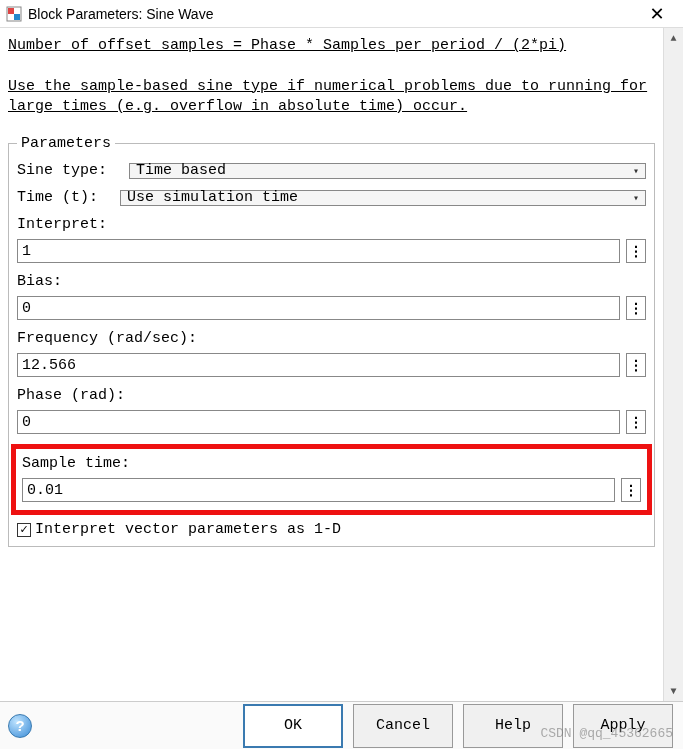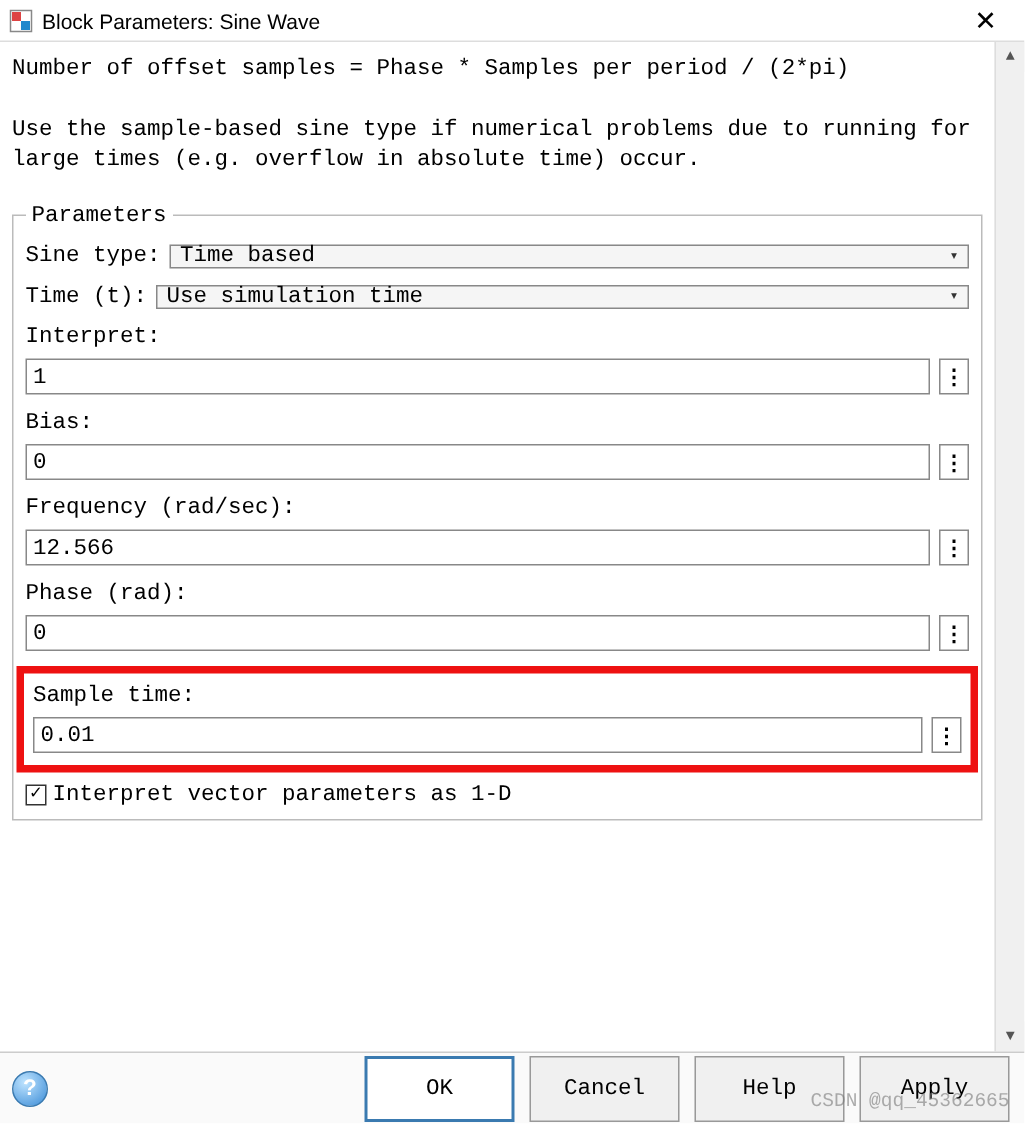--- a/index.html
+++ b/index.html
@@ -50,28 +50,28 @@
   }
   .vscrollbar .arrow {
     position: absolute; left: 0; right: 0;
     height: 20px;
     display: flex; align-items: center; justify-content: center;
     font-size: 10px; color: #555;
     background: #f0f0f0;
   }
   .vscrollbar .arrow.top { top: 0; }
   .vscrollbar .arrow.bot { bottom: 0; }
-  .desc { margin: 2px 0 18px 0; line-height: 1.35; }
+  .desc { margin: 2px 0 18px 0; line-height: 1.35; text-decoration: underline; }
   fieldset {
     border: 1px solid #bbb;
     margin: 0; padding: 10px 8px 8px 8px;
     position: relative;
   }
   legend { padding: 0 4px; }
-  .inline-row { display: flex; align-items: center; gap: 6px; margin-bottom: 10px; }
+  .inline-row { display: flex; align-items: center; gap: 22px; margin-bottom: 10px; }
   label.lbl { display: inline-block; }
   .dropdown {
     flex: 1;
     height: 16px;
     border: 1px solid #888;
     background: #f5f5f5;
     display: flex; align-items: center;
     padding: 0 6px;
     position: relative;
     font-family: "Courier New", monospace;

